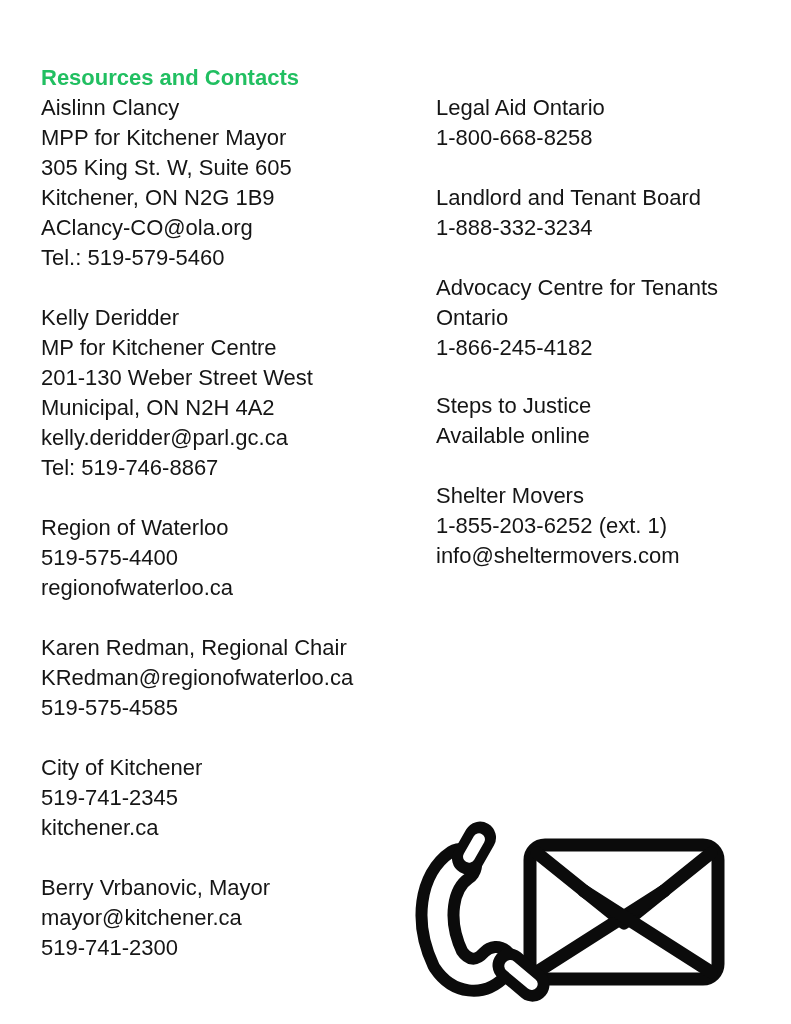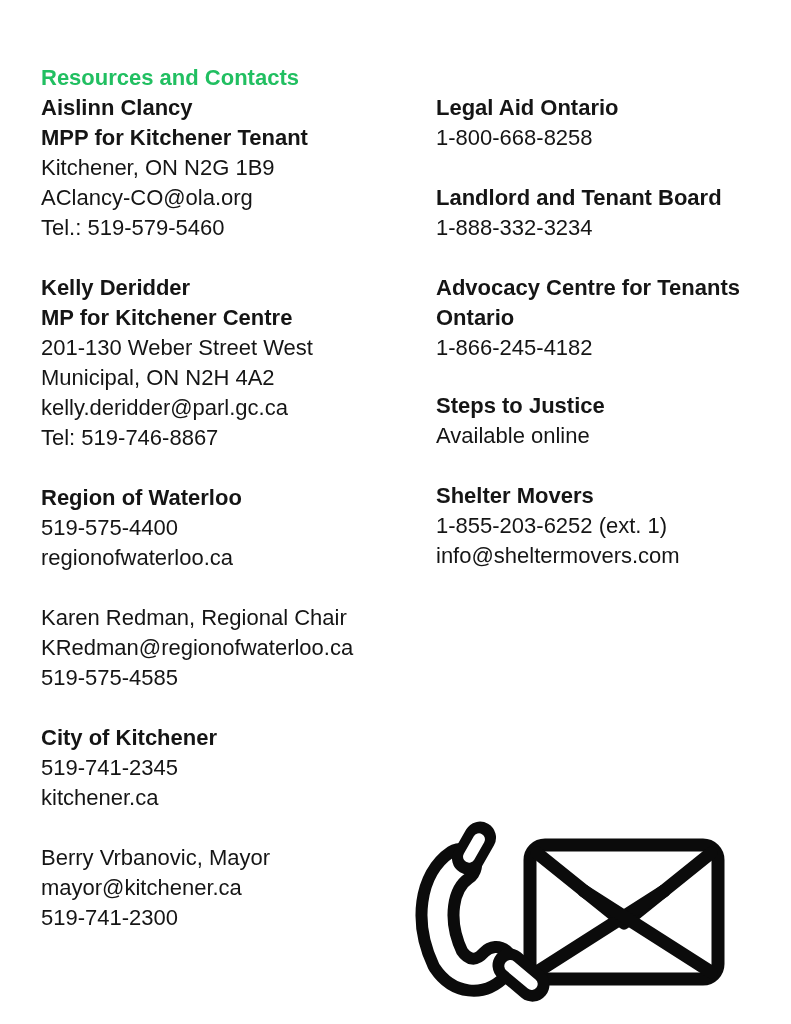--- a/index.html
+++ b/index.html
@@ -22,21 +22,21 @@
     font-size: 22px;
     line-height: 30px;
   }
   .col-left  { left: 41px;  top: 63px; width: 372px; }
   .col-right { left: 436px; top: 93px; width: 366px; }
   .line {
     height: 30px;
     white-space: nowrap;
     overflow: visible;
   }
-  .line.bold { font-weight: bold; }
+  .line.bold { font-weight: normal; }
   .title-line {
     height: 30px;
     font-weight: bold;
     white-space: nowrap;
   }
   .block { margin-bottom: 30px; }
   .block.gap2 { margin-bottom: 28px; }
   .contact-icon {
     position: absolute;
     left: 408px;
@@ -48,21 +48,22 @@
 </head>
 <body>
 
 <div class="canvas" style="background: rgb(255, 255, 255); color: rgb(21, 21, 21);">
 
   <div class="col col-left">
     <div class="title-line" style="color: rgb(33, 191, 97);">Resources and Contacts</div>
     <div id="left-mount">
         <div class="block">
           <div class="line bold">Aislinn Clancy</div>
-          <div class="line bold">MPP for Kitchener Tenant</div>
+          <div class="line bold">MPP for Kitchener Mayor</div>
+          <div class="line">305 King St. W, Suite 605</div>
           <div class="line">Kitchener, ON N2G 1B9</div>
           <div class="line">AClancy-CO@ola.org</div>
           <div class="line">Tel.: 519-579-5460</div>
         </div>
         <div class="block">
           <div class="line bold">Kelly Deridder</div>
           <div class="line bold">MP for Kitchener Centre</div>
           <div class="line">201-130 Weber Street West</div>
           <div class="line">Municipal, ON N2H 4A2</div>
           <div class="line">kelly.deridder@parl.gc.ca</div>

